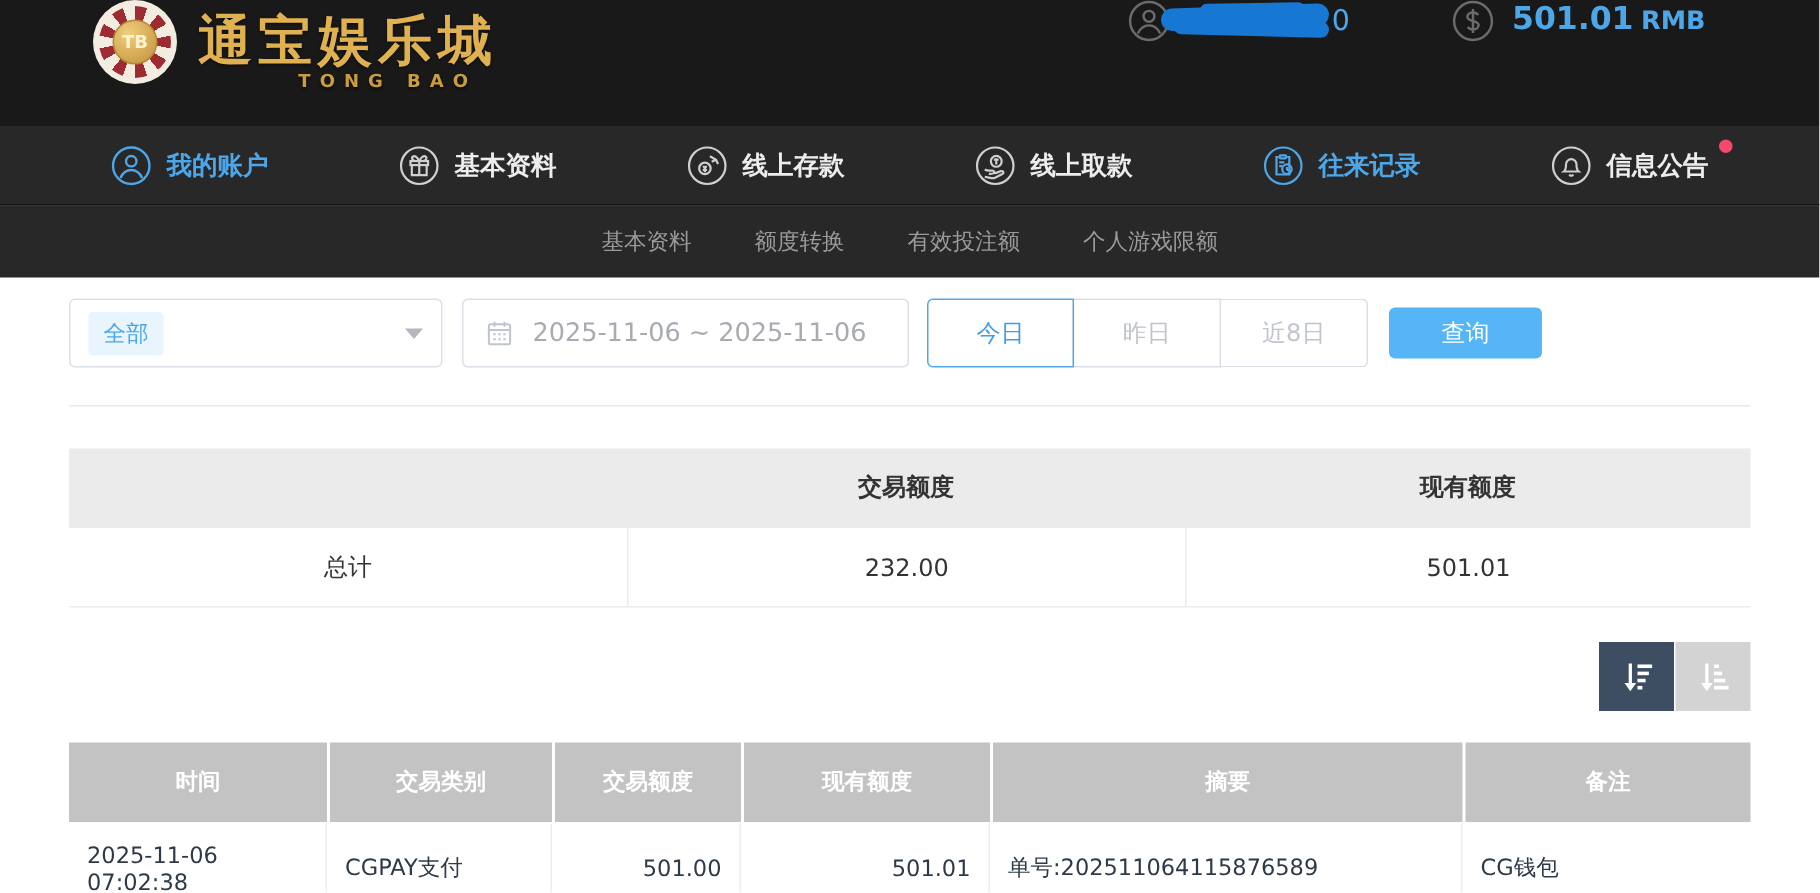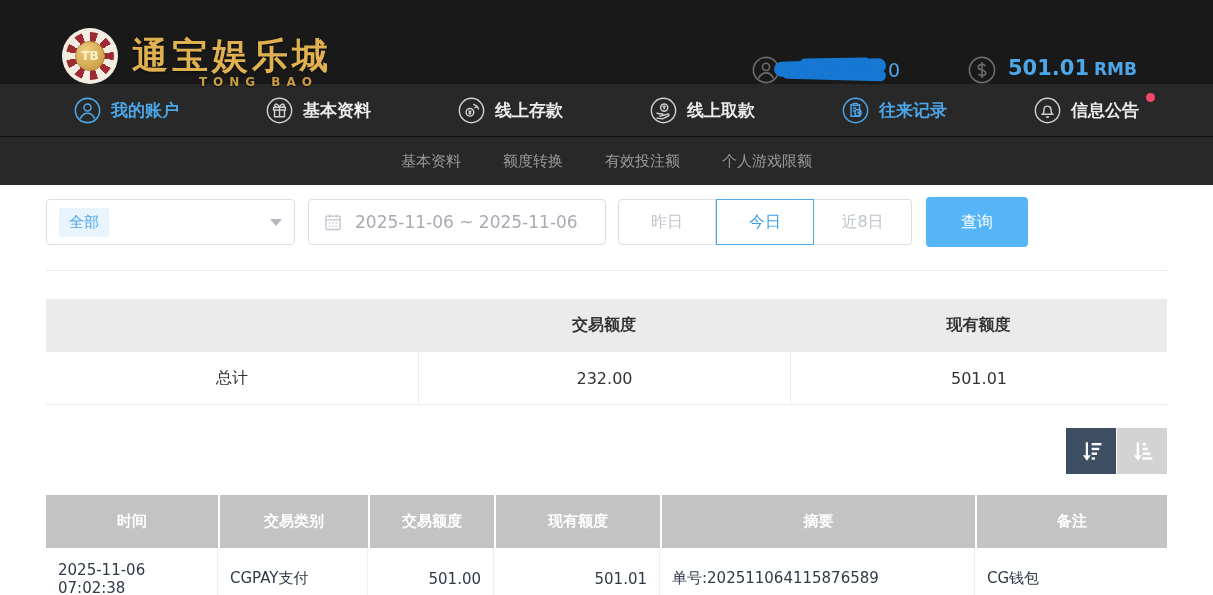--- a/index.html
+++ b/index.html
@@ -1,20 +1,20 @@
 <!DOCTYPE html>
 <html><head>
 <meta charset="utf-8">
 <style>
   * { margin:0; padding:0; box-sizing:border-box; }
   html,body { width:1213px; height:595px; overflow:hidden; background:#fff;
     font-family:"DejaVu Sans","Liberation Sans",sans-serif; }
 
   
-  .topbar { height:84px; background:#191919; display:flex; align-items:flex-end; }
+  .topbar { height:84px; background:#191919; display:flex; align-items:flex-start; }
   .logo-wrap { display:flex; align-items:center; margin-left:62px; }
   .chip { width:56px; height:56px; border-radius:50%; background:#f3ece1; position:relative;
     display:flex; align-items:center; justify-content:center; }
   .chip-seg { width:48px; height:48px; border-radius:50%;
     background:repeating-conic-gradient(#9e2b32 0 20deg,#f3ece1 20deg 40deg);
     display:flex; align-items:center; justify-content:center; }
   .chip-core { width:30px; height:30px; border-radius:50%;
     background:radial-gradient(circle at 35% 30%, #f0cd7e, #c2923a); border:1px solid #b3judge;
     border:1px solid #b08a3a; display:flex; align-items:center; justify-content:center;
     color:#fdf3cf; font-size:12px; font-weight:bold; }
@@ -64,21 +64,21 @@
     display:flex; align-items:center; margin-left:13px; padding:0 14px; cursor:pointer; }
   .cal-ic { width:20px; height:20px; color:#c0c4cc; }
   .date-text { color:#a8abb2; font-size:17px; margin-left:12px; }
   .btn-group { display:flex; margin-left:12px; }
   .qbtn { width:98px; height:46px; background:#fff; border:1px solid #dcdfe6; font-size:16px;
     color:#c0c4cc; display:flex; align-items:center; justify-content:center; cursor:pointer; }
   .qbtn:first-child { border-radius:4px 0 0 4px; }
   .qbtn:last-child { border-radius:0 4px 4px 0; }
   .qbtn + .qbtn { border-left:none; }
   .qbtn.active { border:1px solid #54a8e8; color:#3f9fe8; z-index:1; }
-  .search-btn { width:102px; height:50px; margin-left:14px; background:#55b5f6; color:#fff;
+  .search-btn { width:102px; height:34px; margin-left:14px; background:#55b5f6; color:#fff;
     border:none; border-radius:4px; font-size:16px; cursor:pointer;
     font-family:"DejaVu Sans","Liberation Sans",sans-serif; }
   .hr { border-top:1px solid #e9e9e9; margin-top:25px; }
 
   
   .sum-table { margin-top:28px; }
   .sum-head { display:flex; height:53px; background:#ebebeb; }
   .sum-head > div { display:flex; align-items:center; justify-content:center;
     font-size:16px; font-weight:bold; color:#333; }
   .sum-row { display:flex; height:53px; border-bottom:1px solid #ebebeb; }
@@ -223,22 +223,22 @@
       <span class="select-arrow"></span>
     </div>
     <div class="date-box">
       <svg class="cal-ic" viewBox="0 0 24 24" fill="none" stroke="currentColor" stroke-width="1.6">
         <rect x="3.5" y="5" width="17" height="16" rx="1.5"></rect>
         <path d="M3.5 9.5h17M8 3v4M16 3v4M7 13h2M11 13h2M15 13h2M7 17h2M11 17h2M15 17h2"></path>
       </svg>
       <span class="date-text">2025-11-06 ~ 2025-11-06</span>
     </div>
     <div class="btn-group">
+      <div class="qbtn active">今日</div>
       <div class="qbtn">昨日</div>
-      <div class="qbtn active">今日</div>
       <div class="qbtn">近8日</div>
     </div>
     <button class="search-btn">查询</button>
   </div>
 
   <div class="hr"></div>
 
   <div class="sum-table">
     <div class="sum-head">
       <div class="sc1"></div>

